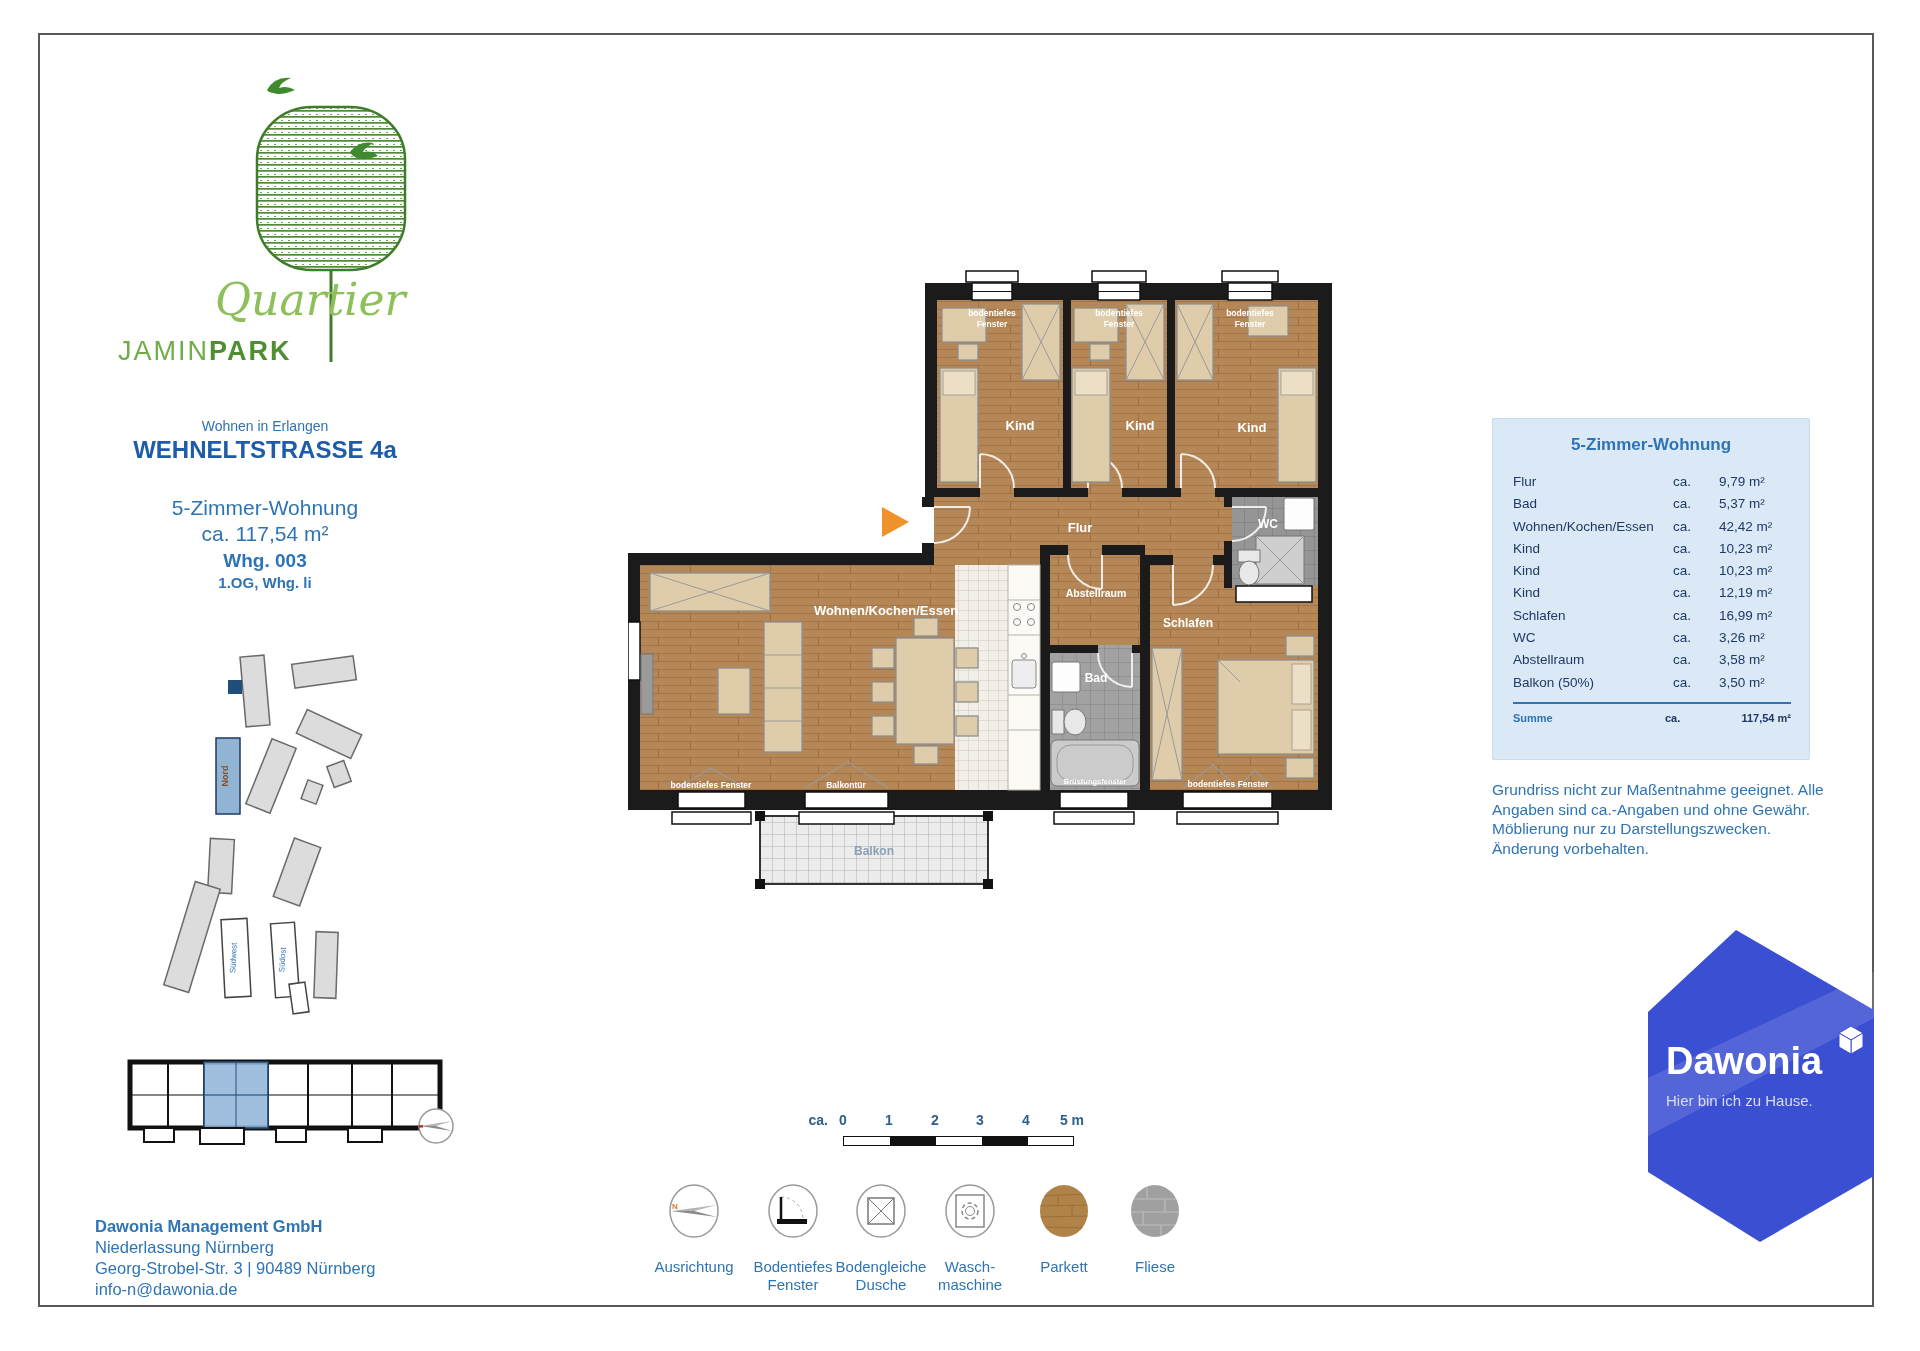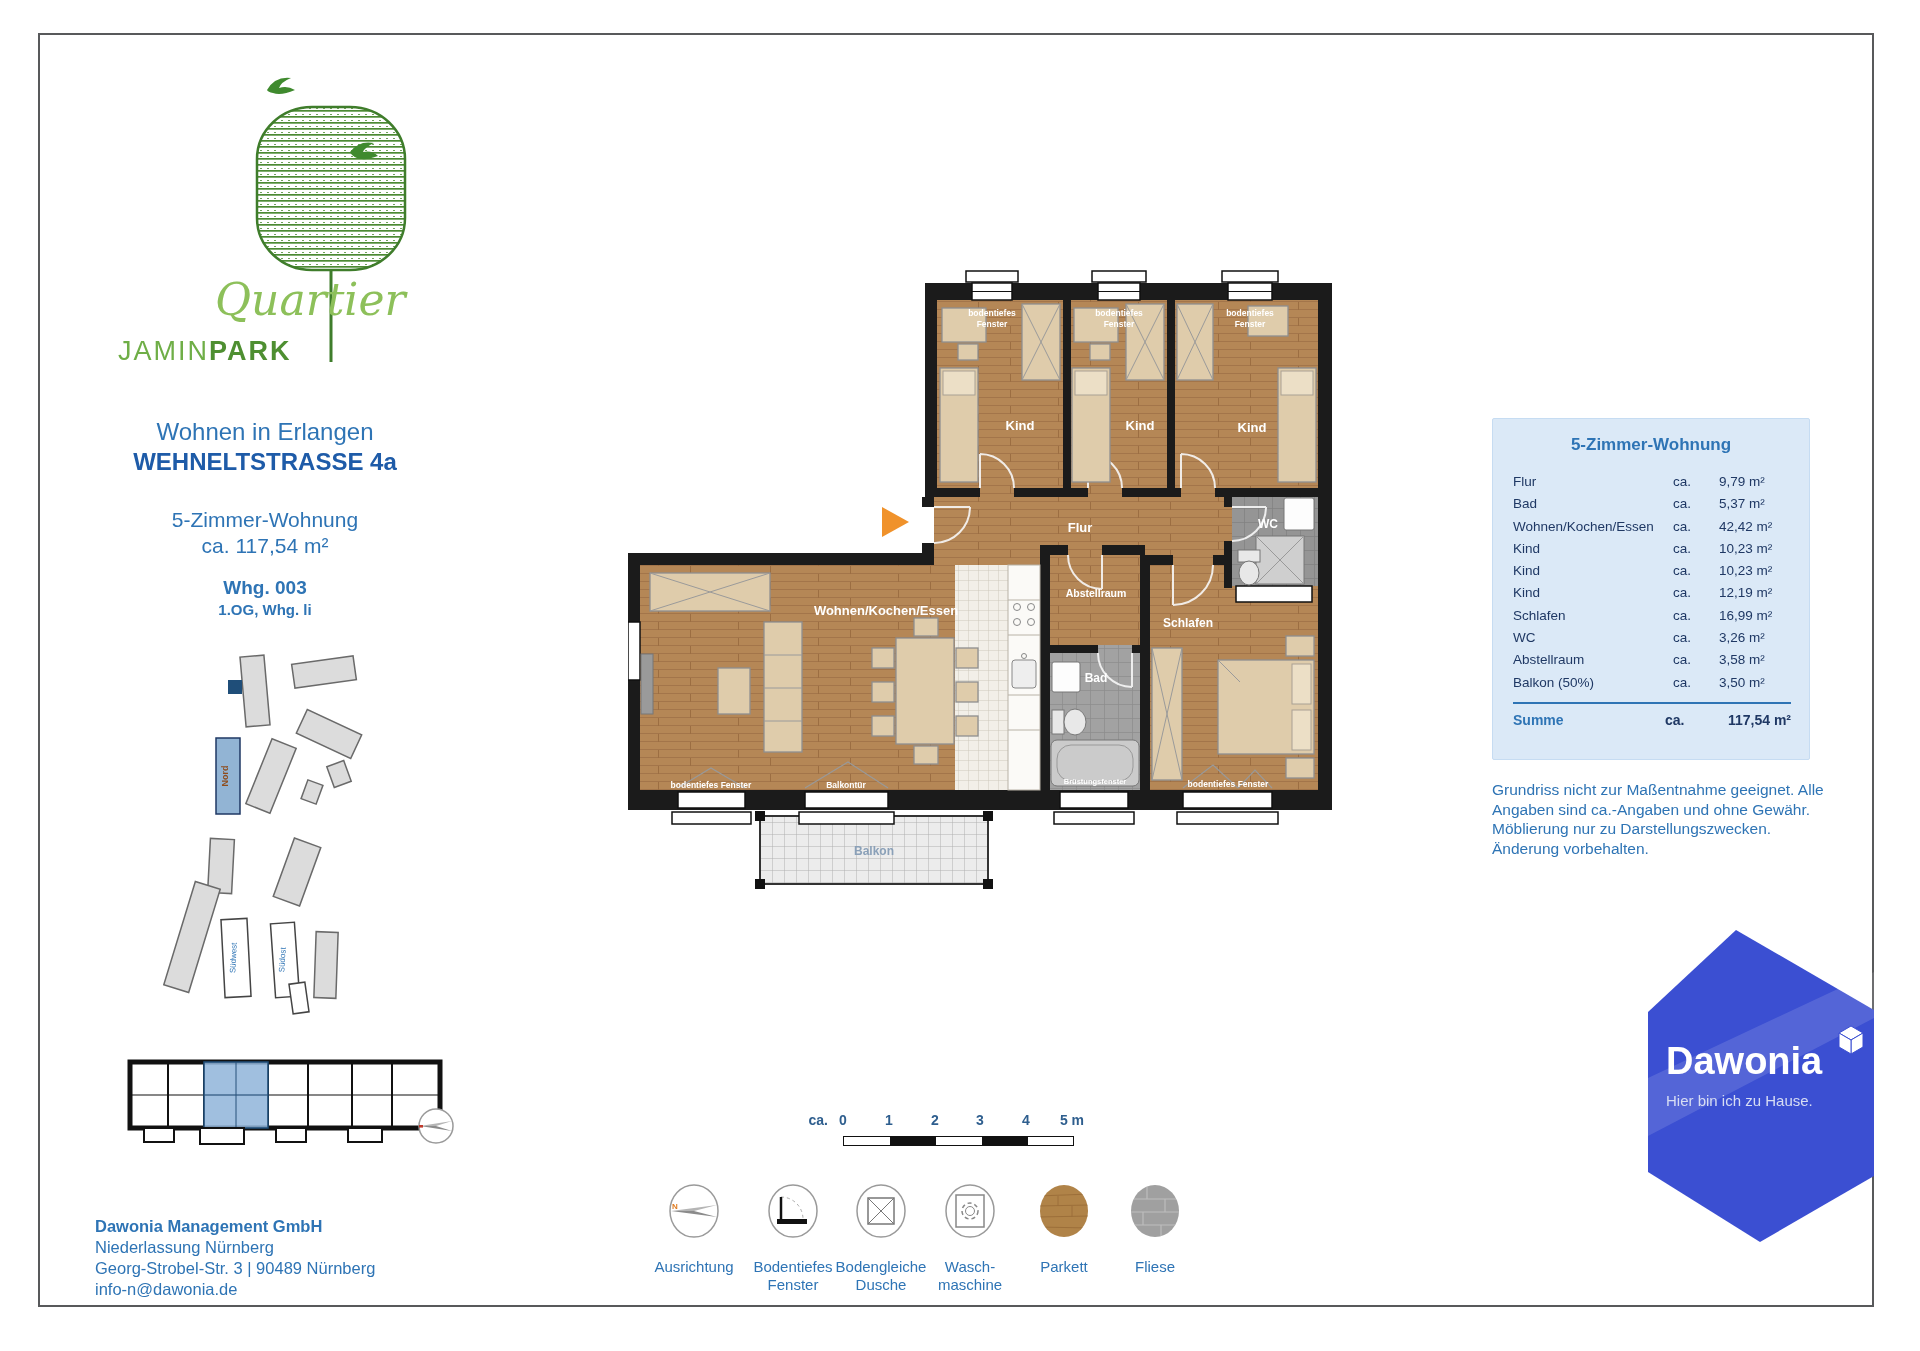--- a/index.html
+++ b/index.html
@@ -3,25 +3,25 @@
 <meta charset="utf-8">
 <style>
   html,body{margin:0;padding:0;background:#fff;}
   body{width:1920px;height:1351px;position:relative;overflow:hidden;
        font-family:"Liberation Sans", sans-serif;}
   .abs{position:absolute;}
   .frame{left:38px;top:33px;width:1832px;height:1270px;border:2px solid #58595b;}
 
   
   .intro{left:95px;top:418px;width:340px;text-align:center;color:#2e74b5;}
-  .intro .l1{font-size:24px;}
+  .intro .l1{font-size:14px;}
   .intro .l2{font-size:24px;font-weight:bold;color:#1e5ba8;margin-top:2px;}
   .intro .l3{font-size:21px;margin-top:32px;}
   .intro .l4{font-size:21px;margin-top:2px;}
-  .intro .l5{font-size:19px;font-weight:bold;margin-top:19px;}
+  .intro .l5{font-size:19px;font-weight:bold;margin-top:4px;}
   .intro .l6{font-size:15px;font-weight:bold;margin-top:2px;}
 
   .logo-script{left:215px;top:278px;width:220px;font-family:"DejaVu Serif", serif;
       font-style:italic;font-size:44px;color:#8dc05a;line-height:1;}
   .logo-word{left:118px;top:336px;width:220px;font-size:27px;letter-spacing:2px;color:#6fae47;}
   .logo-word b{color:#4e8f31;}
 
   .address{left:95px;top:1216px;width:340px;text-align:left;color:#2e74b5;
       font-size:16.5px;line-height:21px;}
   .address .b{font-weight:bold;}
@@ -29,21 +29,21 @@
   
   .panel{left:1492px;top:418px;width:318px;height:342px;background:#dbe9f7;
       border:1px solid #c6dcf2;border-radius:2px;box-sizing:border-box;}
   .panel h3{margin:16px 0 10px 0;text-align:center;color:#2e74b5;font-size:17px;}
   .rows{padding:6px 18px 0 20px;}
   .row{display:flex;font-size:13.5px;color:#1f3864;line-height:22.3px;}
   .row .lab{flex:1;}
   .row .ca{width:46px;}
   .row .val{width:72px;text-align:left;}
   .divider{margin:8px 18px 0 20px;border-top:2px solid #2e74b5;}
-  .sumrow{display:flex;padding:8px 18px 0 20px;font-weight:bold;font-size:14px;}
+  .sumrow{display:flex;padding:8px 18px 0 20px;font-weight:bold;font-size:11px;}
   .sumrow .lab{flex:1;color:#2e74b5;}
   .sumrow .ca{width:46px;color:#1f3864;}
   .sumrow .val{width:80px;text-align:right;color:#1f3864;}
 
   .disclaimer{left:1492px;top:780px;width:336px;color:#2e74b5;font-size:15.5px;line-height:19.5px;}
 
   
   .sb-lab{top:1112px;font-size:14px;color:#2e5e8e;font-weight:bold;text-align:center;width:30px;}
   .sb-ca{left:780px;top:1112px;width:48px;text-align:right;font-size:14px;color:#2e5e8e;font-weight:bold;}
   .sb-bar{left:843px;top:1136px;width:229px;height:8px;border:1px solid #111;display:flex;}

